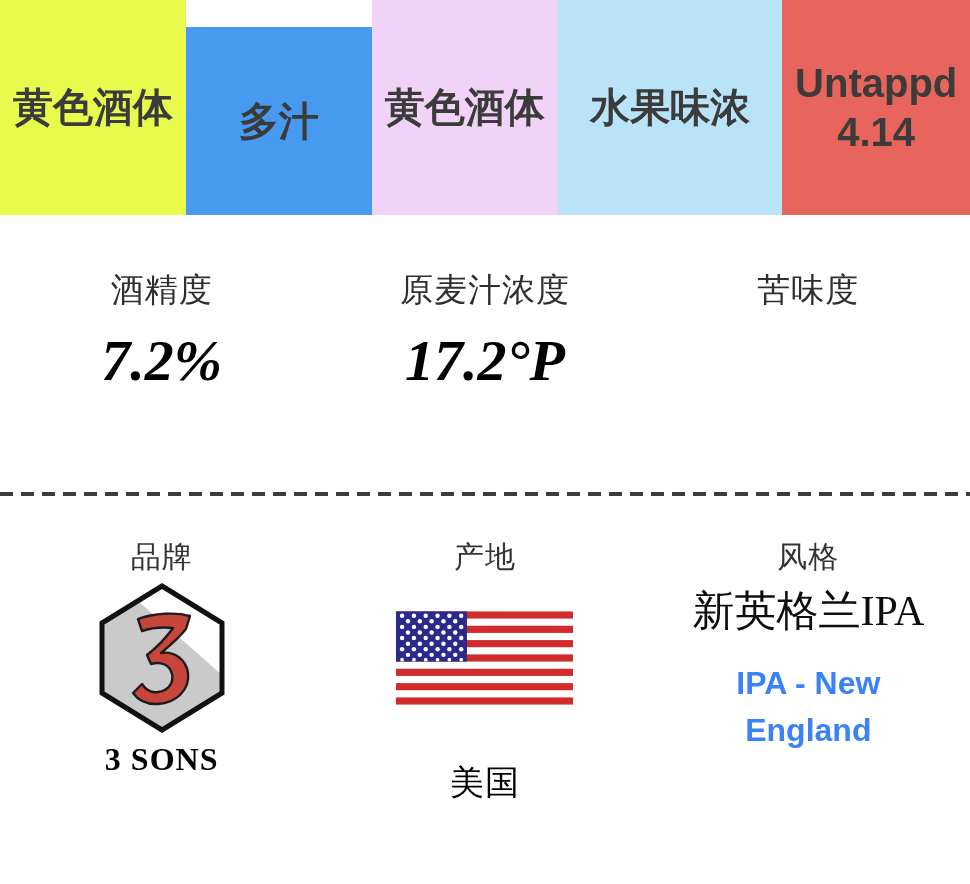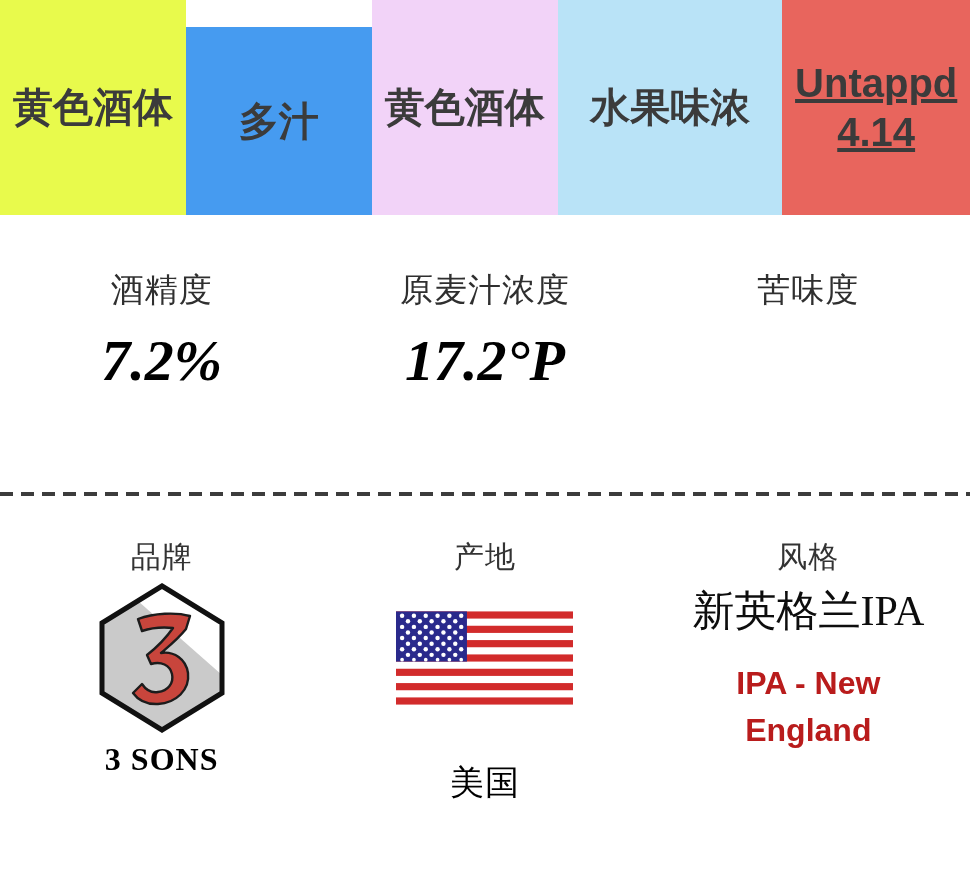--- a/index.html
+++ b/index.html
@@ -175,21 +175,21 @@
     color: #0d0d0d;
     line-height: 1.1;
     letter-spacing: 0px;
     white-space: nowrap;
   }
   .style-en {
     margin-top: 26px;
     font-family: "Liberation Sans", "DejaVu Sans", sans-serif;
     font-weight: bold;
     font-size: 32px;
-    color: #b91c1c;
+    color: #3b82f6;
     line-height: 1.45;
     text-align: center;
     max-width: 230px;
   }
 
   
   .hex-logo {
     width: 128px;
     height: 150px;
     display: block;
@@ -213,21 +213,21 @@
     </div>
     <div class="tag tag-2" style="background: rgb(70, 155, 240); color: rgb(59, 59, 59);">
       <span class="tag-inner">多汁</span>
     </div>
     <div class="tag tag-3" style="background: rgb(242, 211, 248); color: rgb(59, 59, 59);">
       <span class="tag-inner">黄色酒体</span>
     </div>
     <div class="tag tag-4" style="background: rgb(185, 227, 247); color: rgb(59, 59, 59);">
       <span class="tag-inner">水果味浓</span>
     </div>
-    <div class="tag tag-5" style="background: rgb(232, 101, 93); color: rgb(59, 59, 59); text-decoration: underline;">
+    <div class="tag tag-5" style="background: rgb(232, 101, 93); color: rgb(59, 59, 59);">
       <span class="tag-inner"><span>Untappd</span><br><span>4.14</span></span>
     </div>
   </div>
 
   <div class="stats-row">
     <div class="stat-col">
       <div class="stat-label">酒精度</div>
       <div class="stat-value">7.2%</div>
     </div>
     <div class="stat-col">

